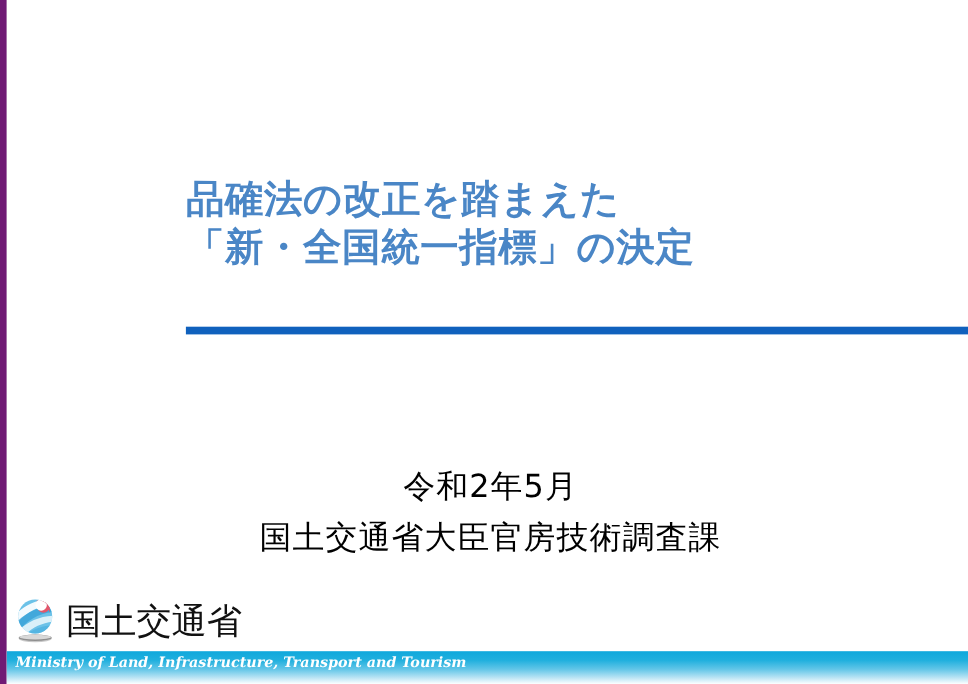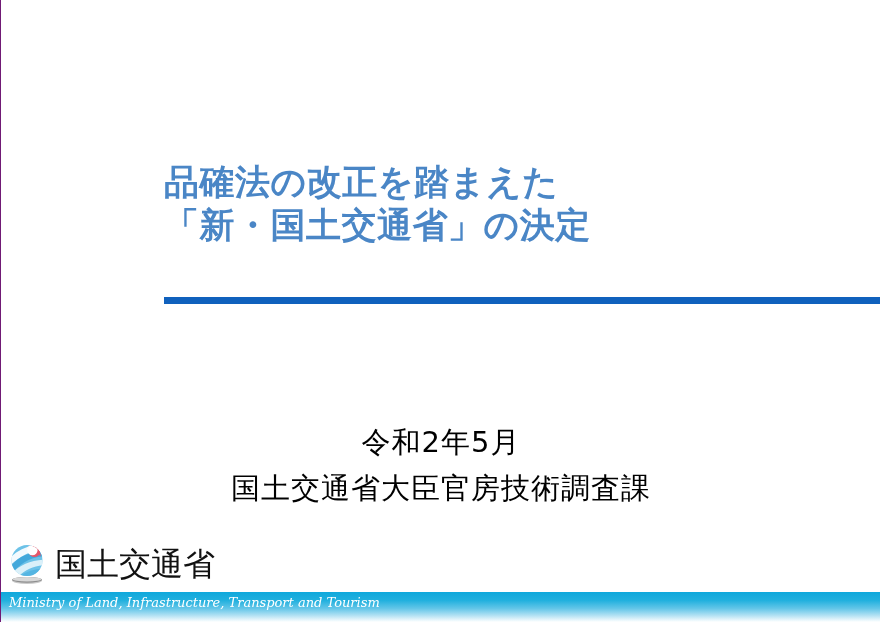--- a/index.html
+++ b/index.html
@@ -11,21 +11,21 @@
   body {
     font-family: "DejaVu Sans", "Liberation Sans", sans-serif;
   }
 
   .slide {
     position: relative;
     width: 880px;
     height: 622px;
     background: #ffffff;
     overflow: hidden;
-    border-left: 1px solid #701a75;
+    border-left: 6px solid #701a75;
     box-sizing: border-box;
   }
 
   
   .title-block {
     position: absolute;
     left: 163px;
     top: 161px;
     width: 700px;
   }
@@ -115,35 +115,35 @@
         #eaf7fc 94%,
         #ffffff 100%);
   }
 
   .footer-band-text {
     position: absolute;
     left: 8px;
     top: 3px;
     font-family: "DejaVu Serif", "Liberation Serif", serif;
     font-style: italic;
-    font-weight: normal;
+    font-weight: bold;
     font-size: 13px;
     line-height: 16px;
     color: #ffffff;
     white-space: nowrap;
   }
 </style>
 </head>
 <body>
 
 <div class="slide">
 
   <div class="title-block">
     <div class="title-line">品確法の改正を踏まえた</div>
-    <div class="title-line">「新・国土交通省」の決定</div>
+    <div class="title-line">「新・全国統一指標」の決定</div>
   </div>
 
   <div class="title-rule"></div>
 
   <div class="meta-block">
     <div class="meta-line">令和2年5月</div>
     <div class="meta-line">国土交通省大臣官房技術調査課</div>
   </div>
 
   <div class="footer">

